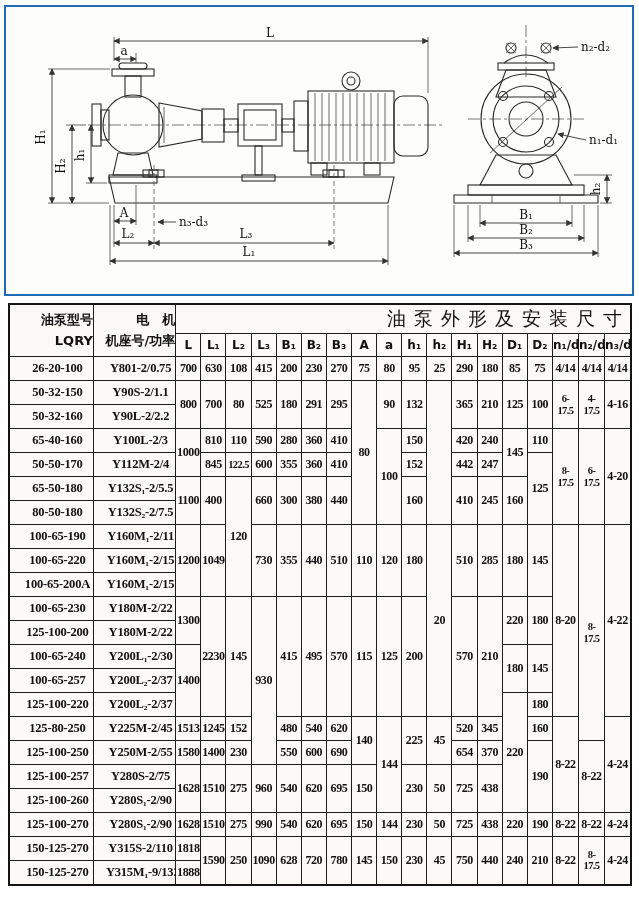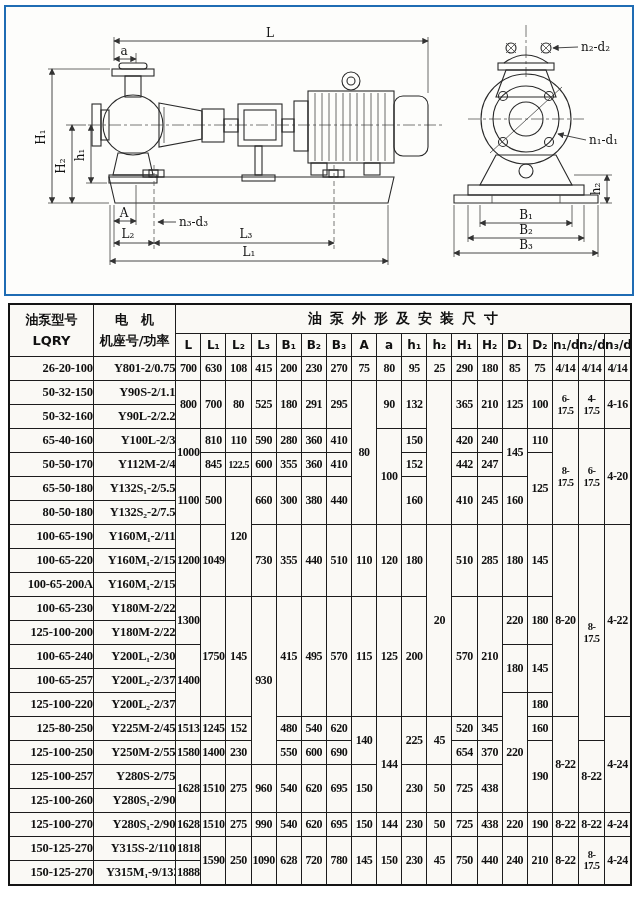--- a/index.html
+++ b/index.html
@@ -18,33 +18,34 @@
   .cl{stroke:#555;stroke-width:0.8;fill:none;stroke-dasharray:12 3 3 3;}
   .dash{stroke:#555;stroke-width:0.8;fill:none;stroke-dasharray:5 3;}
   .lbl{font-family:"DejaVu Serif","Liberation Serif",serif;font-size:12px;fill:#111;}
   .table-wrap{position:absolute;left:8px;top:303px;}
   table.pump-table{
     border-collapse:collapse;table-layout:fixed;width:624px;
     background:#faf9f5;border:2px solid #141414;
   }
   .pump-table th,.pump-table td{border:1px solid #1c1c1c;padding:0;overflow:hidden;}
   .pump-table thead th{font-family:"DejaVu Sans",sans-serif;}
-  th.h-model,th.h-motor{font-size:13px;font-weight:700;line-height:1.6;}
+  th.h-model,th.h-motor{font-size:13px;font-weight:700;line-height:1.6;text-align:right;}
   th.h-span{
-    font-size:14px;font-weight:700;letter-spacing:8px;height:28px;
+    font-size:19px;font-weight:400;letter-spacing:8px;height:28px;
     text-indent:8px;
+    text-align:right;
   }
   th.h-dim{
     font-family:"Liberation Serif","DejaVu Serif",serif;
     font-size:12px;font-weight:700;height:22px;text-align:center;
   }
   tbody tr{height:24px;}
   td.c-model,td.c-motor{
     font-family:"Liberation Serif","DejaVu Serif",serif;
-    font-weight:700;font-size:12.5px;text-align:right;
+    font-weight:700;font-size:12.5px;text-align:center;
     padding-left:12px;white-space:nowrap;letter-spacing:-0.2px;
   }
   td.c-num{
     font-family:"Liberation Serif","DejaVu Serif",serif;
     font-weight:700;font-size:12px;text-align:center;
     white-space:pre-line;line-height:1.12;letter-spacing:-0.4px;
   }
   td.tight{font-size:10.5px;letter-spacing:-0.6px;}
 </style>
 </head>
@@ -361,21 +362,21 @@
             <td class="c-num">410</td>
             <td class="c-num">152</td>
             <td class="c-num">442</td>
             <td class="c-num">247</td>
             <td rowspan="3" class="c-num">125</td>
           </tr>
           <tr>
             <td class="c-model">65-50-180</td>
             <td class="c-motor">Y132S₁-2/5.5</td>
             <td rowspan="2" class="c-num">1100</td>
-            <td rowspan="2" class="c-num">500</td>
+            <td rowspan="2" class="c-num">400</td>
             <td rowspan="5" class="c-num">120</td>
             <td rowspan="2" class="c-num">660</td>
             <td rowspan="2" class="c-num">300</td>
             <td rowspan="2" class="c-num">380</td>
             <td rowspan="2" class="c-num">440</td>
             <td rowspan="2" class="c-num">160</td>
             <td rowspan="2" class="c-num">410</td>
             <td rowspan="2" class="c-num">245</td>
             <td rowspan="2" class="c-num">160</td>
           </tr>
@@ -410,21 +411,21 @@
             <td class="c-motor">Y160M₁-2/15</td>
           </tr>
           <tr>
             <td class="c-model">100-65-200A</td>
             <td class="c-motor">Y160M₁-2/15</td>
           </tr>
           <tr>
             <td class="c-model">100-65-230</td>
             <td class="c-motor">Y180M-2/22</td>
             <td rowspan="2" class="c-num">1300</td>
-            <td rowspan="5" class="c-num">1750</td>
+            <td rowspan="5" class="c-num">2230</td>
             <td rowspan="5" class="c-num">145</td>
             <td rowspan="7" class="c-num">930</td>
             <td rowspan="5" class="c-num">415</td>
             <td rowspan="5" class="c-num">495</td>
             <td rowspan="5" class="c-num">570</td>
             <td rowspan="5" class="c-num">115</td>
             <td rowspan="5" class="c-num">125</td>
             <td rowspan="5" class="c-num">200</td>
             <td rowspan="5" class="c-num">570</td>
             <td rowspan="5" class="c-num">210</td>

